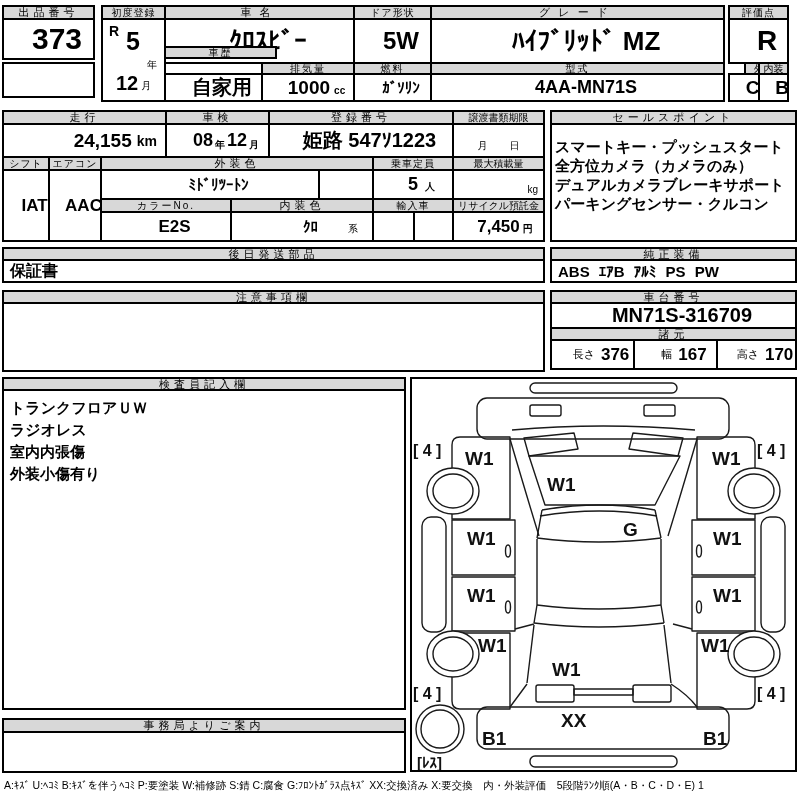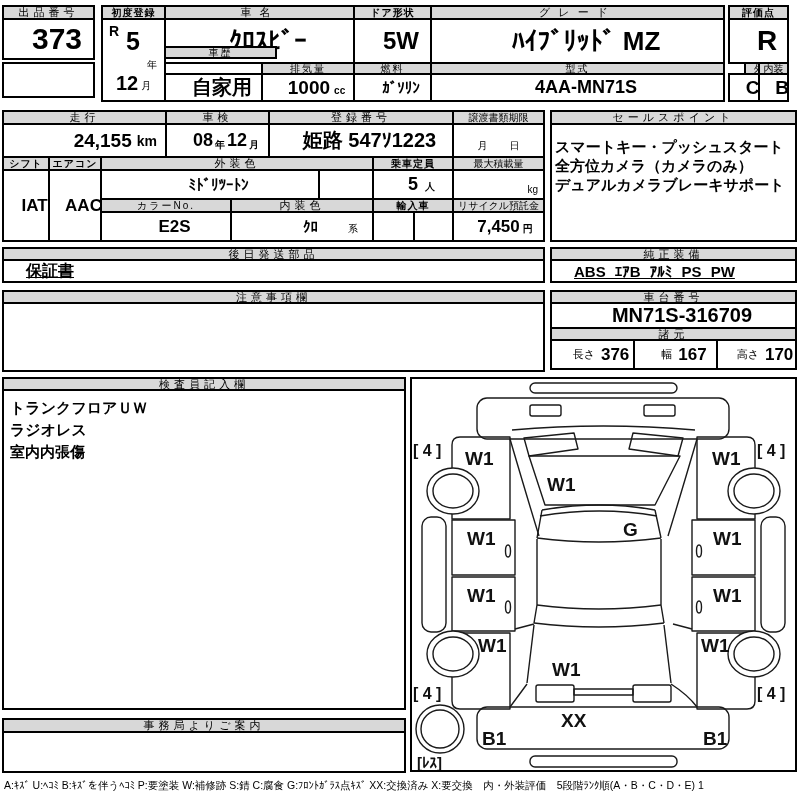--- a/index.html
+++ b/index.html
@@ -3,24 +3,24 @@
 <meta charset="utf-8">
 <style>
   html,body{margin:0;padding:0;}
   body{width:800px;height:800px;background:#fff;position:relative;color:#000;
        font-family:"Liberation Sans","DejaVu Sans",sans-serif;overflow:hidden;}
   .c{position:absolute;box-sizing:border-box;border:2px solid #000;background:#fff;}
   .h{background:#d8d8d8;display:flex;align-items:center;justify-content:center;
      font-size:11px;letter-spacing:4px;white-space:nowrap;overflow:hidden;}
   .h.ls8{letter-spacing:8px;}
   .h.ls2{letter-spacing:2px;font-size:10px;}
-  .h.ls1{letter-spacing:1px;font-size:10px;font-weight:bold;}
+  .h.ls1{letter-spacing:1px;font-size:10px;}
   .h.ls0{letter-spacing:0;font-size:10px;}
   .v{display:flex;align-items:center;justify-content:center;font-weight:bold;white-space:nowrap;overflow:hidden;padding-left:17px;}
-  .vl{display:flex;align-items:center;justify-content:flex-start;font-weight:bold;white-space:nowrap;padding-left:22px;text-decoration:underline;}
+  .vl{display:flex;align-items:center;justify-content:flex-start;font-weight:bold;white-space:nowrap;padding-left:6px;}
   .u{font-size:10px;font-weight:bold;align-self:flex-end;padding-bottom:4px;}
   .nob{border:none;}
   .lines{position:absolute;box-sizing:border-box;font-weight:bold;font-size:15px;line-height:22px;padding:4px 6px;}
   svg text{font-family:"Liberation Sans","DejaVu Sans",sans-serif;font-weight:bold;fill:#111;}
 </style>
 </head>
 <body>
 
 <div class="c h" style="left:2px;top:5px;width:93px;height:15px">出品番号</div>
 <div class="c v" style="left:2px;top:18px;width:93px;height:42px;font-size:30px">373</div>
@@ -132,20 +132,21 @@
 
 <div class="c h" style="left:2px;top:290px;width:543px;height:14px">注意事項欄</div>
 <div class="c" style="left:2px;top:302px;width:543px;height:70px"></div>
 
 <div class="c h" style="left:550px;top:110px;width:247px;height:15px">セールスポイント</div>
 <div class="c" style="left:550px;top:123px;width:247px;height:119px">
   <div class="lines nob" style="left:0;top:12px;right:0;font-size:15px;line-height:19px;padding:0 3px">
     <div>スマートキー・プッシュスタート</div>
     <div>全方位カメラ（カメラのみ）</div>
     <div>デュアルカメラブレーキサポート</div>
+    <div>パーキングセンサー・クルコン</div>
   </div>
 </div>
 
 <div class="c h" style="left:550px;top:247px;width:247px;height:14px">純正装備</div>
 <div class="c vl" style="left:550px;top:259px;width:247px;height:24px;font-size:15px;word-spacing:5px">ABS ｴｱB ｱﾙﾐ PS PW</div>
 
 <div class="c h" style="left:550px;top:290px;width:247px;height:14px">車台番号</div>
 <div class="c v" style="left:550px;top:302px;width:247px;height:27px;font-size:20px">MN71S-316709</div>
 
 <div class="c h" style="left:550px;top:327px;width:247px;height:14px">諸元</div>
@@ -161,20 +162,21 @@
   <span style="font-size:11px;font-weight:normal">高さ</span>
   <span style="font-size:17px">170</span>
 </div>
 
 <div class="c h" style="left:2px;top:377px;width:404px;height:14px">検査員記入欄</div>
 <div class="c" style="left:2px;top:389px;width:404px;height:321px">
   <div class="lines nob" style="left:0;top:2px;right:0">
     <div>トランクフロアＵＷ</div>
     <div>ラジオレス</div>
     <div>室内内張傷</div>
+    <div>外装小傷有り</div>
   </div>
 </div>
 
 <div class="c h" style="left:2px;top:718px;width:404px;height:15px">事務局よりご案内</div>
 <div class="c" style="left:2px;top:731px;width:404px;height:42px"></div>
 
 <div class="c" style="left:410px;top:377px;width:387px;height:395px">
 <svg width="383" height="391" viewBox="0 0 383 391">
   <g fill="none" stroke="#1a1a1a" stroke-width="1.4" stroke-linejoin="round">
 

